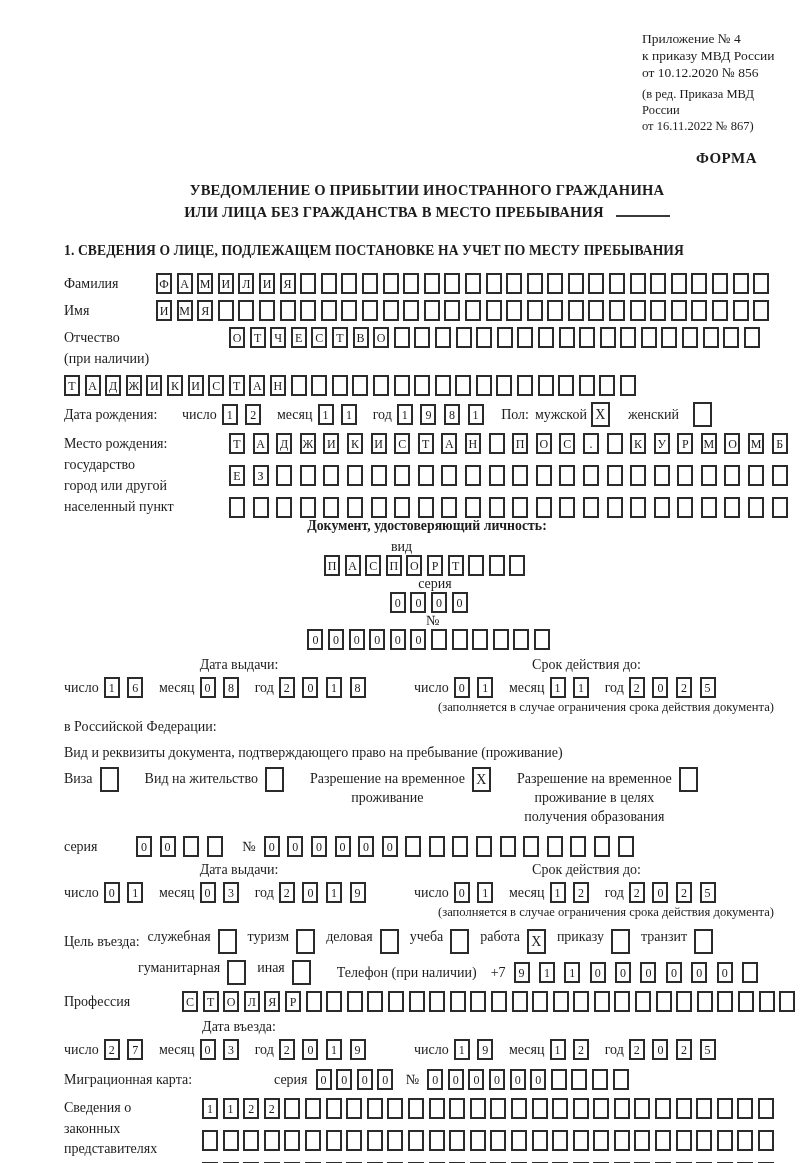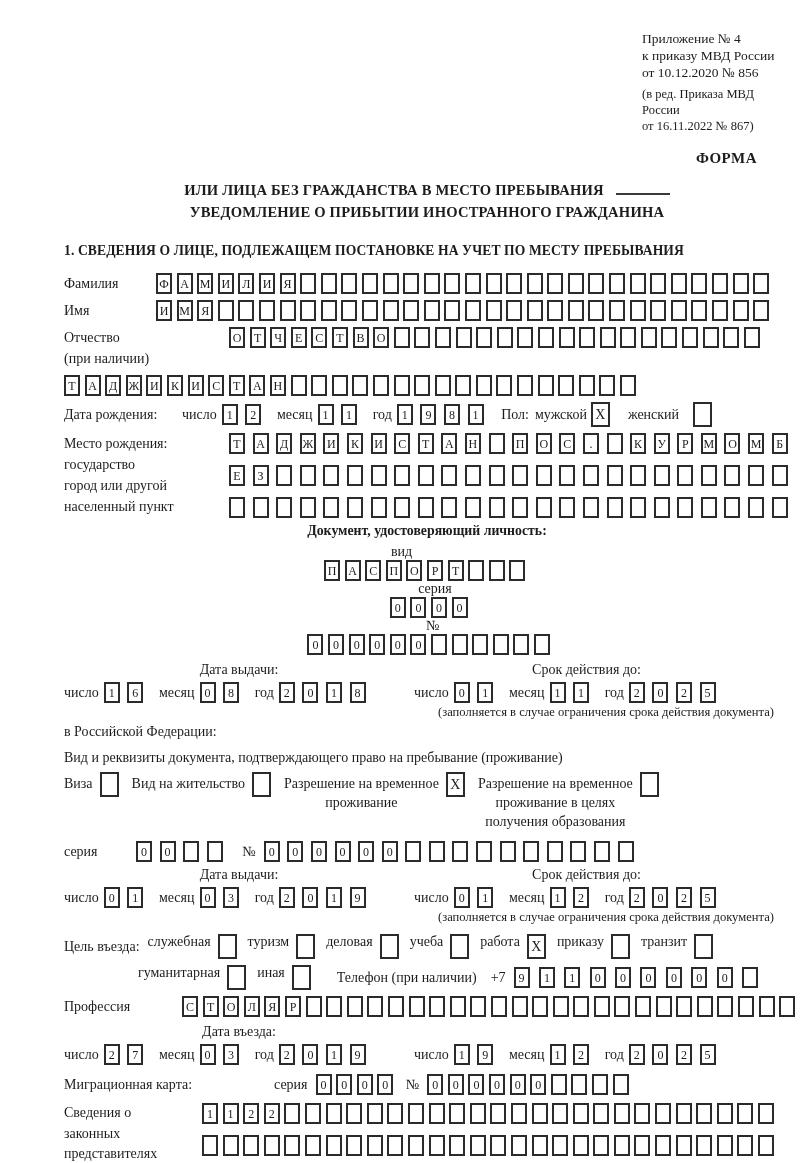--- a/index.html
+++ b/index.html
@@ -46,30 +46,30 @@
   .dhead .c1{width:350px;text-align:center;}
   .dhead .c2{width:345px;text-align:center;}
   .daterow{display:flex;margin-top:4px;font-size:14px;}
   .dgroup{display:flex;align-items:center;flex:none;}
   .c1w{width:350px;}
   .tok{margin-right:5px;flex:none;}
   .tgap{margin-left:8px;}
   .note{text-align:right;font-size:12.6px;margin-top:2px;padding-right:16px;line-height:15px;}
   
   .optml{display:flex;align-items:flex-start;margin-top:7px;font-size:14px;}
-  .optml .opt{display:flex;align-items:flex-start;margin-right:13px;}
+  .optml .opt{display:flex;align-items:flex-start;margin-right:26px;}
   .optml .opt-text{text-align:center;line-height:19px;}
   .optml .cbx{margin-top:-2px;}
   
   .optwrap{display:flex;flex:none;}
   .opt-label{margin-left:11px;flex:none;}
   .optwrap .opt-label:first-child{margin-left:8px;}
   .indent66{margin-left:66px;}
   .ml8{margin-left:8px;} .ml12{margin-left:12px;} .ml14{margin-left:14px;} .ml16{margin-left:16px;} .ml26{margin-left:26px;} .ml30{margin-left:30px;}
-  .dochead{text-align:center;font-weight:bold;font-size:13.8px;margin-top:5px;}
+  .dochead{text-align:center;font-weight:bold;font-size:13.8px;}
   .intro{font-size:14px;margin-top:7px;line-height:19px;}
   .rep-note{font-size:12.8px;text-align:center;margin-top:5px;width:580px;}
   .sexlbl{margin-left:10px;flex:none;}
 </style>
 </head>
 <body>
 
 <div class="page">
 
   <div class="hdr">
@@ -78,22 +78,22 @@
     <div>от 10.12.2020 № 856</div>
     <div class="amend">
       <div>(в ред. Приказа МВД России</div>
       <div>от 16.11.2022 № 867)</div>
     </div>
   </div>
 
   <div class="forma">ФОРМА</div>
 
   <div class="title">
+    <div>УВЕДОМЛЕНИЕ О ПРИБЫТИИ ИНОСТРАННОГО ГРАЖДАНИНА</div>
     <div><span>ИЛИ ЛИЦА БЕЗ ГРАЖДАНСТВА В МЕСТО ПРЕБЫВАНИЯ</span><span class="blank"></span></div>
-    <div>УВЕДОМЛЕНИЕ О ПРИБЫТИИ ИНОСТРАННОГО ГРАЖДАНИНА</div>
   </div>
 
   <div class="sec">1. СВЕДЕНИЯ О ЛИЦЕ, ПОДЛЕЖАЩЕМ ПОСТАНОВКЕ НА УЧЕТ ПО МЕСТУ ПРЕБЫВАНИЯ</div>
 
   <div class="row rowc" style="margin-top:14px;">
     <span class="lbl w92">Фамилия</span>
     <span class="cellwrap">
         <span class="cell">Ф</span>
         <span class="cell">А</span>
         <span class="cell">М</span>

